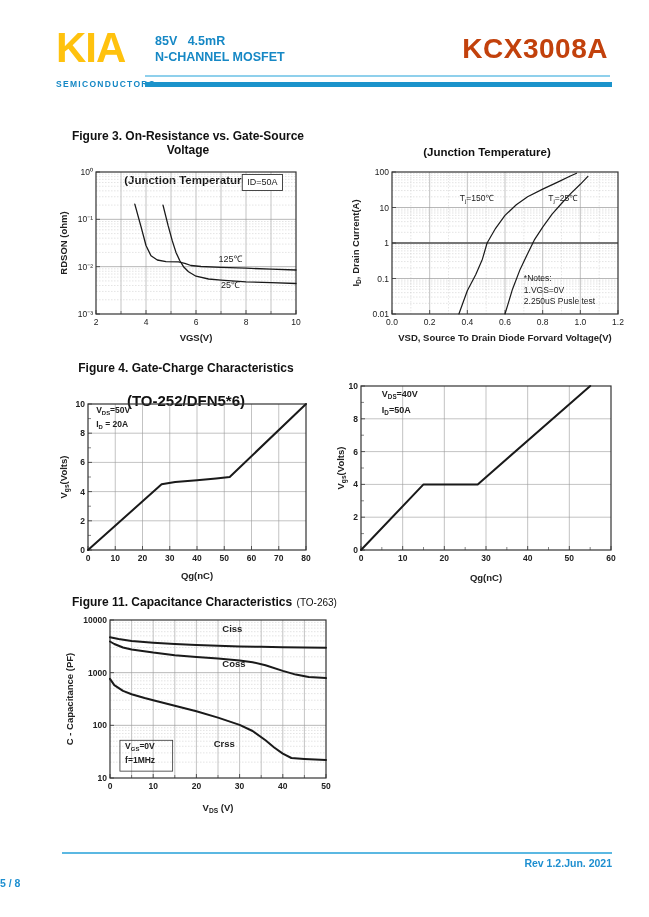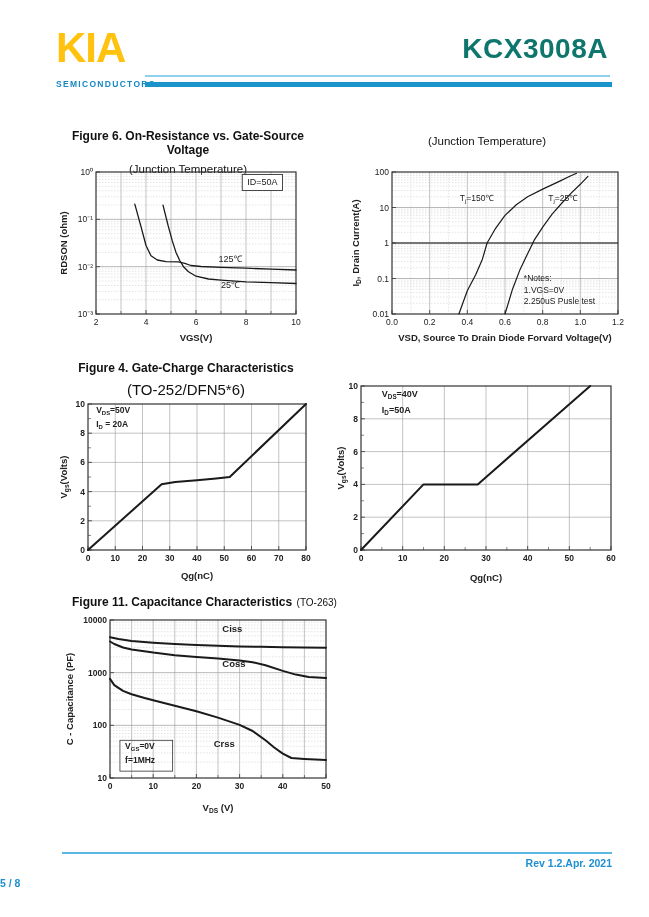--- a/index.html
+++ b/index.html
@@ -12,46 +12,47 @@
         letter-spacing:1.3px;}
   .spec{position:absolute;left:155px;top:33px;font-size:12.5px;font-weight:bold;
         line-height:16px;white-space:pre;}
   .part{position:absolute;top:33px;right:41px;font-size:28px;font-weight:600;
         letter-spacing:.5px;}
   .hline-thin{position:absolute;left:145px;width:465px;top:75px;height:2px;}
   .hline-thick{position:absolute;left:145px;width:467px;top:82px;height:5px;}
   
   .figtitle{position:absolute;color:#111;text-align:center;}
   .figtitle .t1{font-size:12px;font-weight:bold;}
-  .figtitle .t2{font-size:11.5px;font-weight:normal;margin-top:6px;}
+  .figtitle .t2{font-size:11.5px;font-weight:bold;margin-top:17px;}
   .figtitle .t2.small{font-size:15px;}
   .figtitle.inline{text-align:left;}
   .figtitle .suffix{font-size:10px;font-weight:normal;}
   
   svg.chart{position:absolute;font-family:"Liberation Sans",sans-serif;}
   svg.chart text{fill:#222;}
   
   .fline{position:absolute;left:62px;width:550px;top:852px;height:1.5px;}
   .fpage{position:absolute;left:0;right:0;top:877px;text-align:left;
          font-size:10.5px;font-weight:bold;}
   .frev{position:absolute;right:37px;top:857px;font-size:10.5px;font-weight:bold;}
 </style>
 </head>
 <body>
 
 <div class="page">
 
   <div class="logo" style="color: rgb(255, 194, 14);">KIA</div>
   <div class="logo-sub" style="color: rgb(22, 136, 197);">SEMICONDUCTORS</div>
-  <div class="part" style="color: #0f766e;">KCX3008A</div>
+  <div class="spec" style="color: rgb(22, 136, 197);"><span>85V   4.5mR</span><br><span>N-CHANNEL MOSFET</span></div>
+  <div class="part" style="color: #c2410c;">KCX3008A</div>
   <div class="hline-thin" style="background: rgb(143, 208, 236);"></div>
   <div class="hline-thick" style="background: rgb(27, 147, 203);"></div>
 
   <div class="figtitle" style="left:52px;top:129px;width:272px;">
-    <div class="t1">Figure 6. On-Resistance vs. Gate-Source Voltage</div>
+    <div class="t1">Figure 3. On-Resistance vs. Gate-Source Voltage</div>
     <div class="t2">(Junction Temperature)</div>
   </div>
   <svg class="chart" width="248" height="180" style="left:58px;top:166px;">
       <line x1="63" x2="63" y1="6" y2="148" stroke="#9a9a9a" stroke-width="0.6"></line>
       <line x1="88" x2="88" y1="6" y2="148" stroke="#9a9a9a" stroke-width="0.6"></line>
       <line x1="113" x2="113" y1="6" y2="148" stroke="#9a9a9a" stroke-width="0.6"></line>
       <line x1="138" x2="138" y1="6" y2="148" stroke="#9a9a9a" stroke-width="0.6"></line>
       <line x1="163" x2="163" y1="6" y2="148" stroke="#9a9a9a" stroke-width="0.6"></line>
       <line x1="188" x2="188" y1="6" y2="148" stroke="#9a9a9a" stroke-width="0.6"></line>
       <line x1="213" x2="213" y1="6" y2="148" stroke="#9a9a9a" stroke-width="0.6"></line>
@@ -389,15 +390,15 @@
       <text x="158.32" y="53.02027493187894" font-size="9.5" text-anchor="start" font-weight="bold"><tspan>Coss</tspan></text>
       <text x="149.68" y="133.46473057818133" font-size="9.5" text-anchor="start" font-weight="bold"><tspan>Crss</tspan></text>
       <text x="61.120000000000005" y="134.7014016262562" font-size="8.5" text-anchor="start" font-weight="bold"><tspan>V</tspan><tspan dy="2" font-size="70%">GS</tspan><tspan dy="-2">=0V</tspan></text>
       <text x="61.120000000000005" y="149.31897701648435" font-size="8.5" text-anchor="start" font-weight="bold"><tspan>f=1MHz</tspan></text>
       <text x="154" y="197" text-anchor="middle" font-size="9.5" font-weight="bold"><tspan>V</tspan><tspan dy="2" font-size="70%">DS</tspan><tspan dy="-2"> (V)</tspan></text>
       <text x="9" y="85" text-anchor="middle" font-size="9.5" font-weight="bold" transform="rotate(-90 9 85)"><tspan>C - Capacitance (PF)</tspan></text>
     </svg>
 
   <div class="fline" style="background: rgb(91, 184, 226);"></div>
   <div class="fpage" style="color: rgb(30, 143, 208);">5 / 8</div>
-  <div class="frev" style="color: rgb(30, 143, 208);">Rev 1.2.Apr. 2021</div>
+  <div class="frev" style="color: rgb(30, 143, 208);">Rev 1.2.Jun. 2021</div>
 
 </div>
 
 </body></html>

